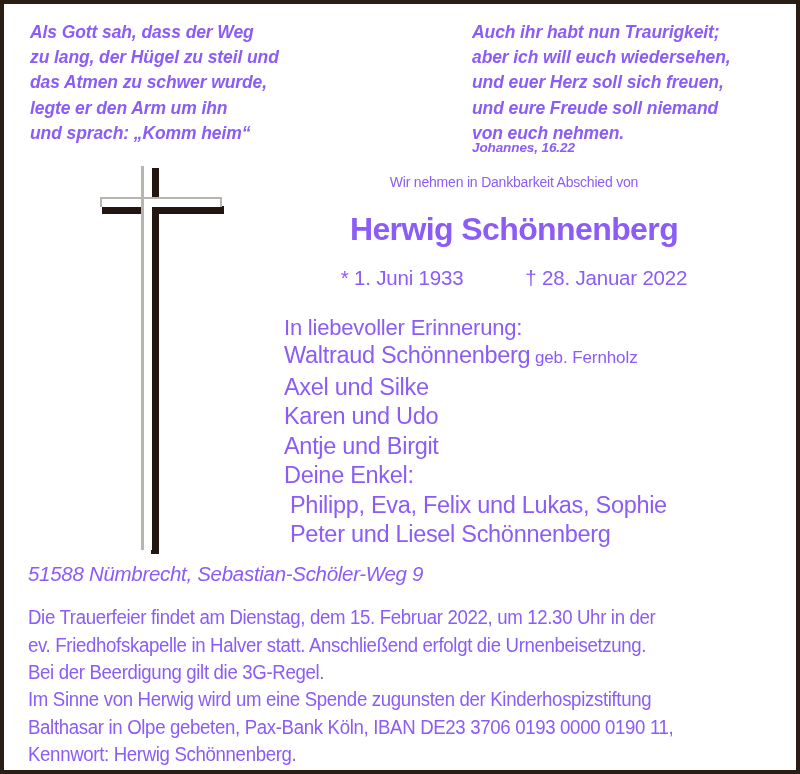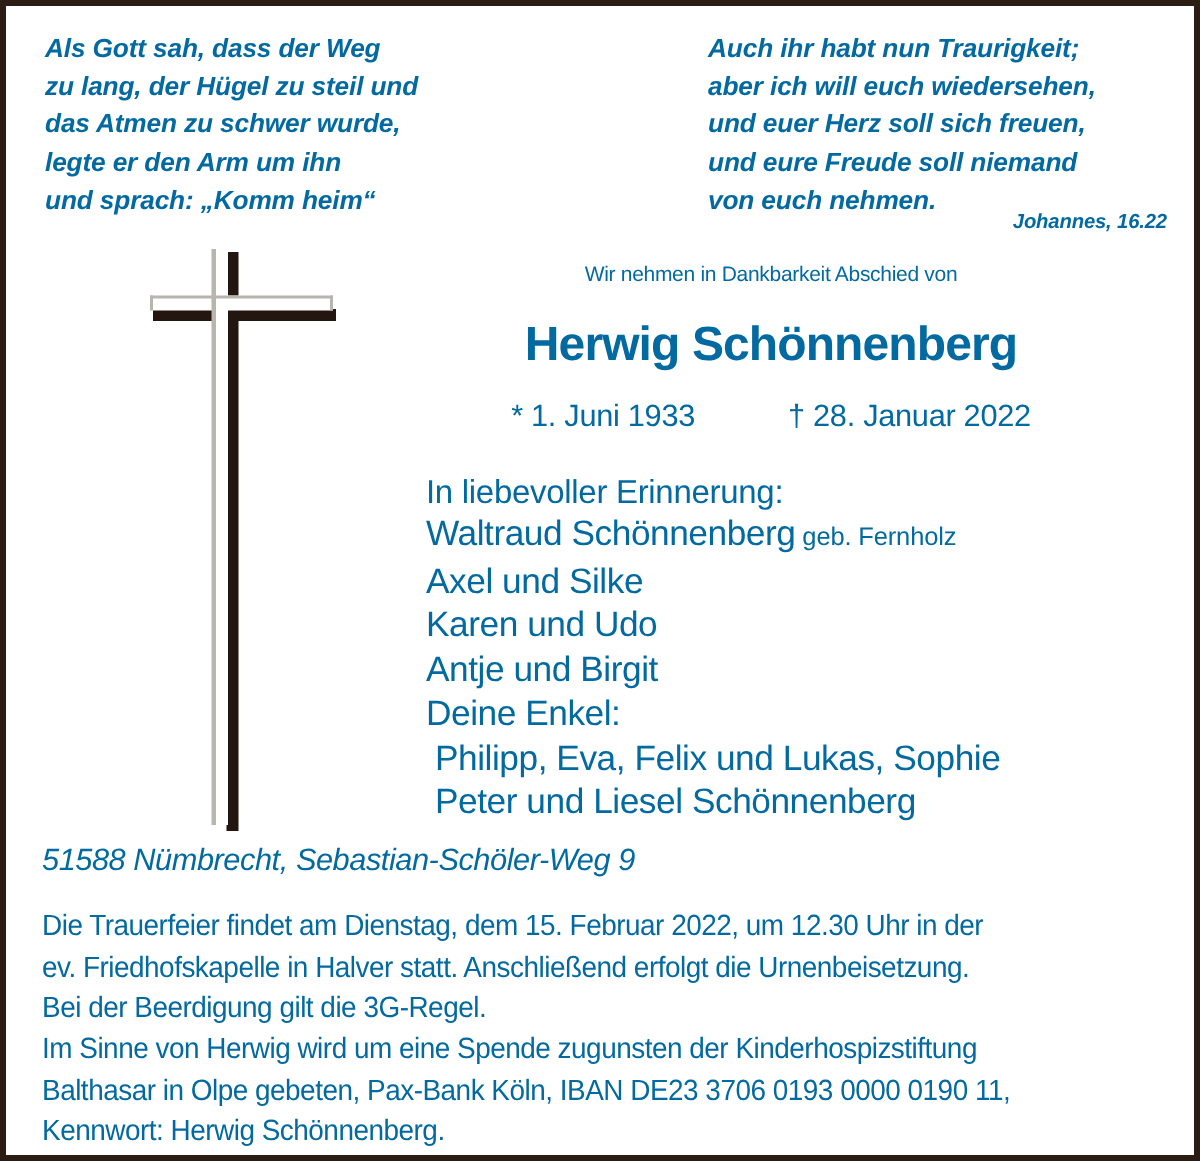--- a/index.html
+++ b/index.html
@@ -13,42 +13,42 @@
   }
 
   #notice {
     position: relative;
     width: 800px;
     height: 774px;
     box-sizing: border-box;
     background: #ffffff;
     border: 4px solid #2b1d13;
     overflow: hidden;
-    color: #0369a1;
+    color: #8b5cf6;
   }
 
   
   .verse {
     position: absolute;
     font-style: italic;
     font-weight: bold;
     font-size: 17.5px;
     line-height: 25.2px;
     letter-spacing: -0.1px;
     white-space: pre;
   }
   #verse-left  { left: 26px;  top: 16px; }
   #verse-right { left: 468px; top: 16px; }
 
   .verse-source {
     position: absolute;
     left: 468px;
     top: 136px;
     width: 306px;
-    text-align: right;
+    text-align: left;
     font-style: italic;
     font-weight: bold;
     font-size: 13.5px;
     letter-spacing: -0.1px;
   }
 
   
   #cross {
     position: absolute;
     left: 62px;

